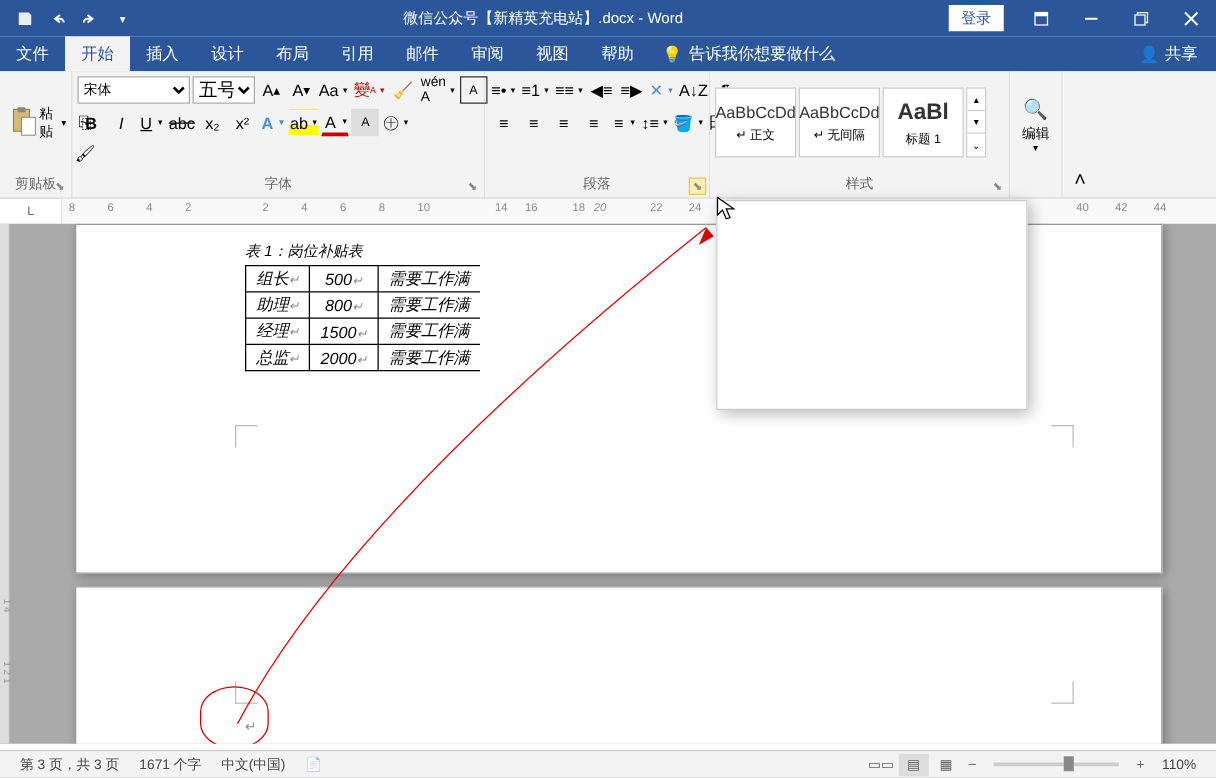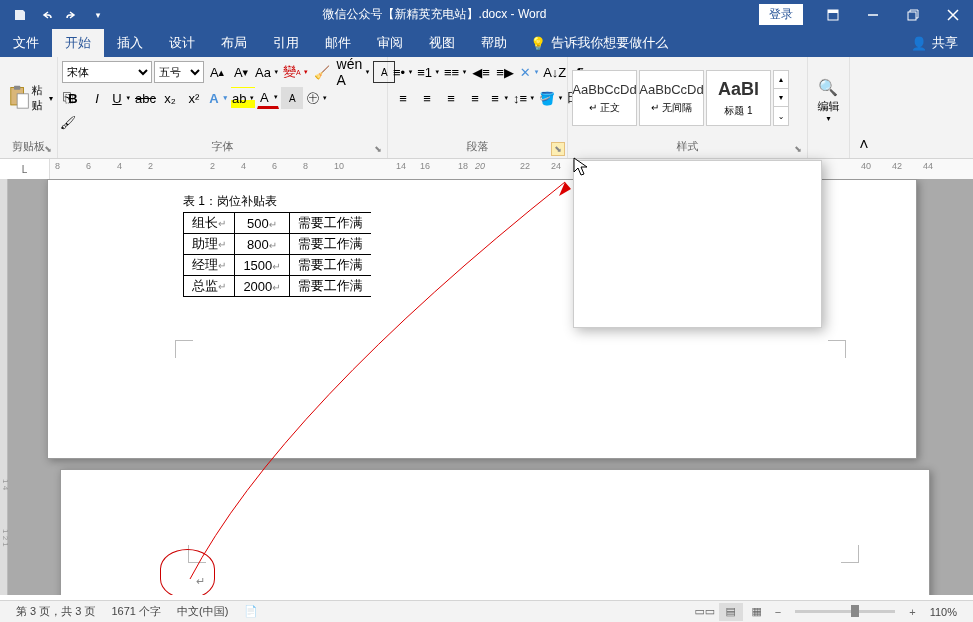--- a/index.html
+++ b/index.html
@@ -26,21 +26,21 @@
 .group-launcher { position: absolute; right: 2px; bottom: 2px; width: 14px; height: 14px; display: flex; align-items: center; justify-content: center; cursor: pointer; font-size: 9px; color: #888; }
 
 .clipboard-group { width: 58px; }
 .paste-btn { display: flex; align-items: center; cursor: pointer; padding: 2px; }
 .paste-icon { width: 32px; height: 32px; margin-bottom: 2px; }
 .small-btns { display: flex; flex-direction: column; gap: 2px; margin-left: 2px; }
 
 .font-group { width: 330px; }
 .font-row { display: flex; align-items: center; gap: 2px; margin: 2px 0; }
 .font-select { width: 90px; height: 22px; font-size: 11px; border: 1px solid #ababab; background: #fff; }
-.size-select { width: 50px; height: 22px; font-size: 11px; border: 1px solid #ababab; background: #fff; }
+.size-select { width: 50px; height: 22px; font-size: 15px; border: 1px solid #ababab; background: #fff; }
 .ribbon-btn { min-width: 22px; height: 22px; display: flex; align-items: center; justify-content: center; cursor: pointer; font-size: 13px; border: 1px solid transparent; }
 .ribbon-btn.dd { padding-right: 8px; position: relative; }
 .ribbon-btn.dd::after { content: '▾'; font-size: 7px; position: absolute; right: 1px; }
 
 .para-group { width: 180px; }
 .styles-group { width: 240px; }
 .style-gallery { display: flex; align-items: center; height: 60px; }
 .style-item { width: 65px; height: 56px; border: 1px solid #ccc; margin-right: 2px; display: flex; flex-direction: column; align-items: center; justify-content: center; cursor: pointer; background: #fff; font-size: 10px; }
 .style-preview { font-size: 13px; color: #333; margin-bottom: 4px; }
 .style-item.big .style-preview { font-size: 18px; font-weight: bold; }
@@ -53,21 +53,21 @@
 .ruler-area { height: 20px; background: #fff; display: flex; }
 .ruler-corner { width: 50px; display: flex; align-items: center; justify-content: center; border-right: 1px solid #ddd; font-size: 10px; color: #666; cursor: pointer; }
 .ruler { flex: 1; background: #f9f9f9; position: relative; font-size: 9px; color: #888; }
 .ruler-tick { position: absolute; top: 2px; }
 
 .doc-area { height: 416px; background: #aaa; overflow: hidden; position: relative; display: flex; }
 .doc-left-gutter { width: 8px; background: #ddd; border-right: 1px solid #bbb; position: relative; }
 .doc-scroll-area { flex: 1; position: relative; }
 .gutter-tick { position: absolute; left: 1px; font-size: 8px; color: #999; writing-mode: vertical-rl; }
 .page { position: absolute; background: #fff; border: 1px solid #999; box-shadow: 2px 2px 8px rgba(0,0,0,0.3); }
-.page1 { left: 39px; top: 0px; width: 870px; height: 280px; }
+.page1 { left: 52px; top: 0px; width: 870px; height: 280px; font-style: italic; }
 .page2 { left: 52px; top: 290px; width: 870px; height: 200px; }
 .doc-table { position: absolute; top: 13px; left: 135px; border-collapse: collapse; font-size: 13px; }
 .doc-table caption { text-align: left; font-size: 12px; padding-bottom: 2px; }
 .doc-table th, .doc-table td { border: 1px solid #000; padding: 1px 8px; text-align: center; font-weight: normal; }
 .doc-table th { font-weight: bold; }
 .col1 { width: 150px; } .col2 { width: 160px; } .col3 { width: 100px; }
 .para-mark::after { content: '↵'; color: #888; font-size: 10px; }
 .page-corner { position: absolute; width: 18px; height: 18px; }
 .pc-tl { top: 160px; left: 127px; border-left: 1px solid #bbb; border-top: 1px solid #bbb; }
 .pc-tr { top: 160px; right: 70px; border-right: 1px solid #bbb; border-top: 1px solid #bbb; }
@@ -191,21 +191,21 @@
   <div class="ribbon-group font-group">
     <div class="group-content" style="flex-direction:column;align-items:flex-start;">
       <div class="font-row">
         <select class="font-select"><option>宋体</option></select>
         <select class="size-select"><option>五号</option></select>
         <div class="ribbon-btn">A<sup>▴</sup></div>
         <div class="ribbon-btn">A<sup>▾</sup></div>
         <div class="ribbon-btn dd">Aa</div>
         <div class="ribbon-btn dd" style="color:#c00;">變<sub style="font-size:7px;">A</sub></div>
         <div class="ribbon-btn">🧹</div>
-        <div class="ribbon-btn dd" style="font-size:14px;">wén<br>A</div>
+        <div class="ribbon-btn dd" style="font-size:11px;">wén<br>A</div>
         <div class="ribbon-btn" style="border:1px solid #333;font-size:10px;">A</div>
       </div>
       <div class="font-row">
         <div class="ribbon-btn">
             <b>B</b>
           </div>
         <div class="ribbon-btn">
             <i>I</i>
           </div>
         <div class="ribbon-btn dd">

